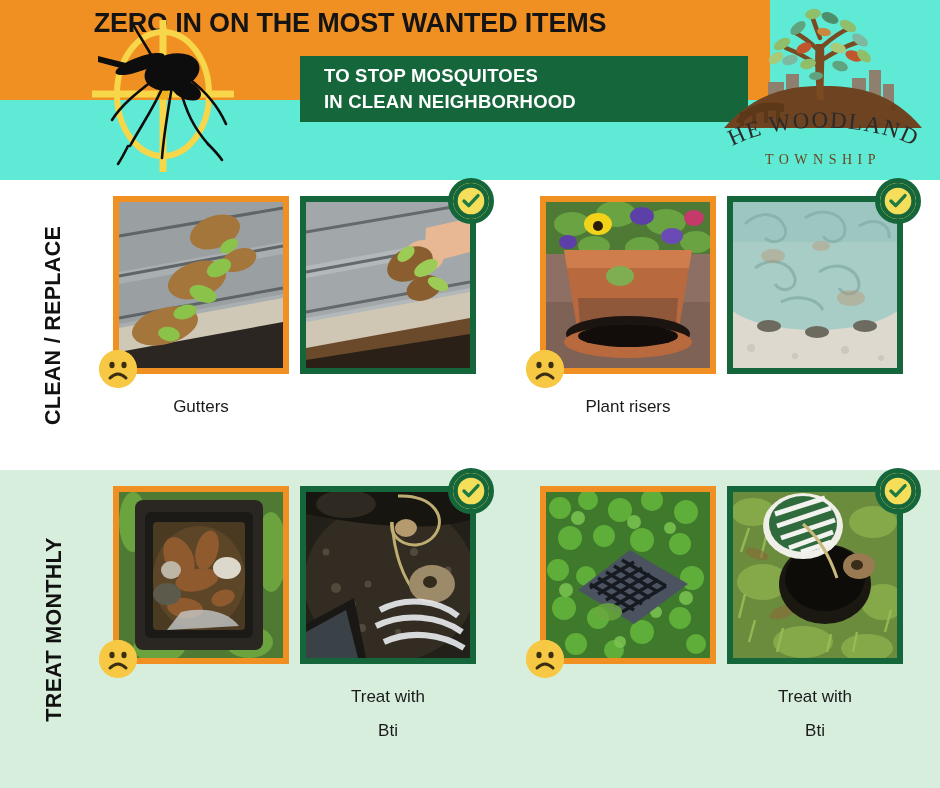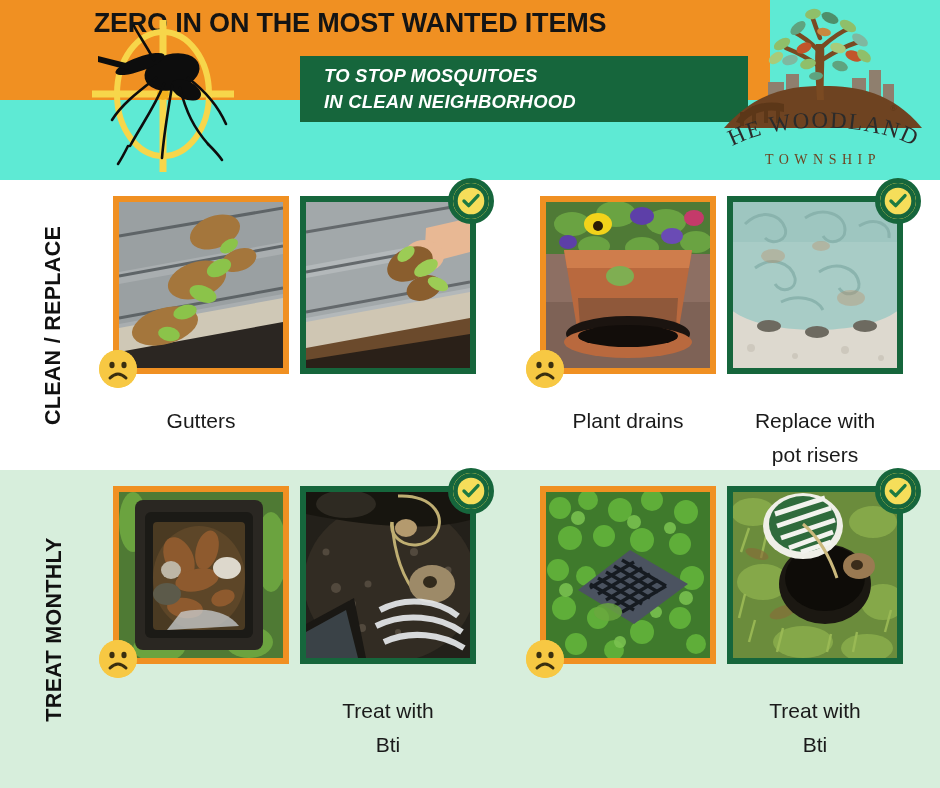--- a/index.html
+++ b/index.html
@@ -50,21 +50,20 @@
   }
   .green-banner .gb-line {
     color: #ffffff;
     font-size: 18.5px;
     font-weight: bold;
     letter-spacing: 0.2px;
     line-height: 26px;
     margin-left: 24px;
     font-family: "Liberation Sans", sans-serif;
     white-space: nowrap;
-    font-style: italic;
   }
   .green-banner .gb-line:first-child { padding-top: 7px; }
 
   
   #mosquito {
     position: absolute;
     left: 68px; top: 12px;
     width: 190px; height: 165px;
   }
 
@@ -165,23 +164,23 @@
     right: -18px; top: -18px;
     width: 46px; height: 46px;
     border-radius: 50%;
     background: #F5DE5A;
     border: 5px solid #16663C;
     box-sizing: border-box;
     z-index: 6;
   }
 
   .caption {
-    margin-top: 30px;
+    margin-top: 16px;
     text-align: center;
-    font-size: 21px;
+    font-size: 17px;
     line-height: 34px;
     color: #1a1a1a;
     font-family: "Liberation Sans", sans-serif;
     font-weight: normal;
   }
 </style>
 </head>
 <body>
 
 <div id="header">
@@ -403,21 +402,21 @@
             <ellipse cx="74" cy="74" rx="14" ry="10" fill="#7fae52"></ellipse>
           </svg>
         </div>
         <svg class="sad-badge" viewBox="0 0 38 38">
           <circle cx="19" cy="19" r="19" fill="#F7C843"></circle>
           <ellipse cx="13" cy="15" rx="2.6" ry="3.2" fill="#3a2f10"></ellipse>
           <ellipse cx="25" cy="15" rx="2.6" ry="3.2" fill="#3a2f10"></ellipse>
           <path d="M11 28 Q19 20 27 28" stroke="#3a2f10" stroke-width="3" fill="none" stroke-linecap="round"></path>
         </svg>
       </div>
-      <div class="caption">Plant drains</div>
+      <div class="caption">Plant risers</div>
     </div>
 
     <div class="card good">
       <div class="photo-wrap">
         <div class="photo good-border">
           <svg class="photo-art" viewBox="0 0 164 166" preserveAspectRatio="none">
             <rect width="164" height="166" fill="#d8d4ca"></rect>
             <rect y="110" width="164" height="56" fill="#ddd9cf"></rect>
             <path d="M-6 -6 L170 -6 L170 104 C 140 136, 24 136, -6 104 Z" fill="#a8ccc6"></path>
             <path d="M-6 -6 L170 -6 L170 40 L-6 40 Z" fill="#9ec6c0"></path>
@@ -446,21 +445,20 @@
               <circle cx="148" cy="156" r="3"></circle>
             </g>
           </svg>
         </div>
         <svg class="check-badge" viewBox="0 0 46 46">
           <circle cx="23" cy="23" r="23" fill="#16663C"></circle>
           <circle cx="23" cy="23" r="17" fill="#F5DE5A"></circle>
           <path d="M14 23 L20 29 L32 16" stroke="#1d7a42" stroke-width="4.2" fill="none" stroke-linecap="round" stroke-linejoin="round"></path>
         </svg>
       </div>
-      <div class="caption">Replace with<br>pot risers</div>
     </div>
   </div>
 </div>
 
 <div class="row" id="row-treat">
   <div class="row-label">
     <span>TREAT MONTHLY</span>
   </div>
 
   <div class="pair left-pair">

